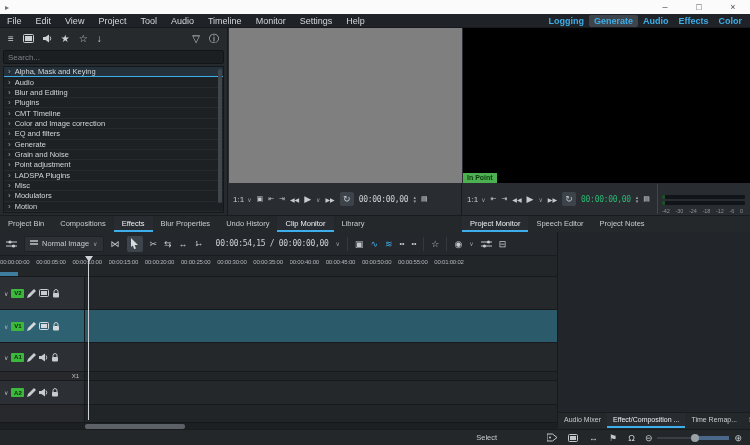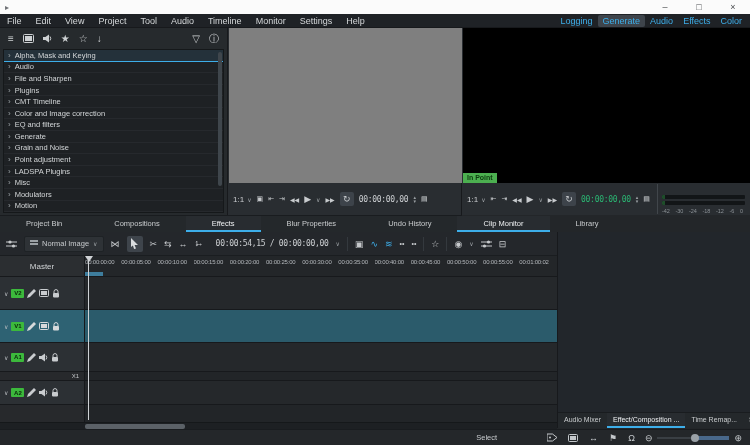--- a/index.html
+++ b/index.html
@@ -17,21 +17,21 @@
     display:flex; align-items:center; font-size:9px; }
   .titlebar .appicon { margin:0 4px 0 5px; color:#6d7差074; color:#6d7074; font-size:8px; }
   .win-ctrls { margin-left:auto; display:flex; }
   .win-btn { width:34px; text-align:center; color:#4a4d50; font-size:9px; line-height:14px; }
 
   
   .menubar { left:0; top:14px; width:750px; height:14px; background:#1f2226;
     display:flex; align-items:center; font-size:9px; color:#d4d7d9; border-bottom:1px solid #17191c;}
   .menu-item { padding:0 7px; line-height:14px; }
   .workspaces { margin-left:auto; display:flex; align-items:center; padding-right:3px; }
-  .ws-btn { color:#3daee9; padding:1px 5px; border-radius:2px; }
+  .ws-btn { color:#3daee9; padding:1px 5px; border-radius:2px;font-weight:bold; }
   .ws-btn.active { background:#3e444b; }
 
   
   .leftdock { left:0; top:28px; width:228px; height:187px; background:#262a2d; border-right:1px solid #17191c; display:flex; flex-direction:column; }
   .fx-toolbar { height:21px; display:flex; align-items:center; gap:9px; padding:0 8px; color:#ced1d3; font-size:10px; }
   .fx-toolbar .spacer { flex:1; }
   .fx-search { margin:1px 3px 2px 3px; height:14px; background:#1c1f22; border:1px solid #121417; border-radius:2px;
     display:flex; align-items:center; padding:0 4px; color:#7b8085; font-size:8px; }
   .fx-list { flex:1; margin:0 3px 2px 3px; background:#1e2124; border:1px solid #15181a; position:relative;
     display:flex; flex-direction:column; overflow:hidden; }
@@ -39,21 +39,21 @@
     border-bottom:1px solid #26292d; }
   .fx-row .arr { color:#9aa0a4; font-size:8px; }
   .fx-row.selected { background:#24313a; border-bottom:1px solid #3daee9; }
   .fx-scroll { position:absolute; right:1px; top:2px; width:4px; height:134px; background:#3f464c; border-radius:2px; }
 
   
   .docktabs { left:0; top:215px; width:462px; height:17px; background:#24282b; border-top:1px solid #191c1f;
     display:flex; align-items:stretch; font-size:7.5px; color:#c9ccce; }
   .projtabs { left:462px; top:215px; width:288px; height:17px; background:#24282b; border-top:1px solid #191c1f;
     display:flex; align-items:stretch; font-size:7.5px; color:#c9ccce; }
-  .tab { padding:0 26px; display:flex; align-items:center; border-bottom:2px solid transparent; white-space:nowrap; }
+  .tab { padding:0 8px; display:flex; align-items:center; border-bottom:2px solid transparent; white-space:nowrap; }
   .tab.active { color:#eef0f2; border-bottom:2px solid #3daee9; background:#282c30; }
 
   
   .clipmon { left:228px; top:28px; width:234px; height:187px; background:#292d31; border-right:1px solid #17191c; }
   .clipmon .video { position:absolute; left:1px; top:0; width:233px; height:155px; background:#7f7f7f; }
   .projmon { left:462px; top:28px; width:288px; height:187px; background:#292d31; }
   .projmon .video { position:absolute; left:1px; top:0; width:287px; height:155px; background:#000; }
   .inpoint { position:absolute; left:1px; top:145px; height:10px; background:#4caf50; color:#0c3a0e;
     font-size:7px; line-height:10px; padding:0 4px; font-weight:bold; }
   .mon-toolbar { position:absolute; left:0; top:155px; width:100%; height:32px; display:flex; align-items:center;
@@ -182,32 +182,35 @@
             <path d="M7 2.5 q1.5 2 0 4" stroke="#ced1d3" fill="none"></path>
           </svg>
       </span>
       <span>★</span>
       <span>☆</span>
       <span>↓</span>
       <span class="spacer"></span>
       <span>▽</span>
       <span>ⓘ</span>
     </div>
+    <div class="fx-search">
+      <span>Search...</span>
+    </div>
     <div class="fx-list">
       <div class="fx-row selected">
           <span class="arr">›</span>
           <span>Alpha, Mask and Keying</span>
         </div>
       <div class="fx-row">
           <span class="arr">›</span>
           <span>Audio</span>
         </div>
       <div class="fx-row">
           <span class="arr">›</span>
-          <span>File and Sharpen</span>
+          <span>Blur and Editing</span>
         </div>
       <div class="fx-row">
           <span class="arr">›</span>
           <span>Plugins</span>
         </div>
       <div class="fx-row">
           <span class="arr">›</span>
           <span>CMT Timeline</span>
         </div>
       <div class="fx-row">
@@ -320,20 +323,25 @@
           <span>-24</span>
           <span>-18</span>
           <span>-12</span>
           <span>-6</span>
           <span>0</span>
         </span>
       </span>
     </div>
   </div>
 
+  <div class="abs projtabs">
+    <span class="tab active">Project Monitor</span>
+    <span class="tab">Speech Editor</span>
+    <span class="tab">Project Notes</span>
+  </div>
 
   <div class="abs tl-toolbar">
     <span>
       <svg width="11" height="10" viewBox="0 0 11 10">
           <line x1="0" y1="3" x2="11" y2="3" stroke="#c6c9cc"></line>
           <line x1="0" y1="7" x2="11" y2="7" stroke="#c6c9cc"></line>
           <circle cx="4" cy="3" r="1.6" fill="#c6c9cc"></circle>
           <circle cx="7.5" cy="7" r="1.6" fill="#c6c9cc"></circle>
         </svg>
     </span>
@@ -377,23 +385,20 @@
           <line x1="0" y1="7" x2="11" y2="7" stroke="#c6c9cc"></line>
           <circle cx="7.5" cy="3" r="1.6" fill="#c6c9cc"></circle>
           <circle cx="3.5" cy="7" r="1.6" fill="#c6c9cc"></circle>
         </svg>
     </span>
     <span class="tool-btn">⊟</span>
   </div>
 
   <div class="abs timeline">
     <div class="tl-row ruler-row">
-      <div class="ruler-head">
-          <span>Master</span>
-        </div>
       <div class="ruler">
         <span class="ruler-cell">00:00:00:00</span>
         <span class="ruler-cell">00:00:05:00</span>
         <span class="ruler-cell">00:00:10:00</span>
         <span class="ruler-cell">00:00:15:00</span>
         <span class="ruler-cell">00:00:20:00</span>
         <span class="ruler-cell">00:00:25:00</span>
         <span class="ruler-cell">00:00:30:00</span>
         <span class="ruler-cell">00:00:35:00</span>
         <span class="ruler-cell">00:00:40:00</span>

